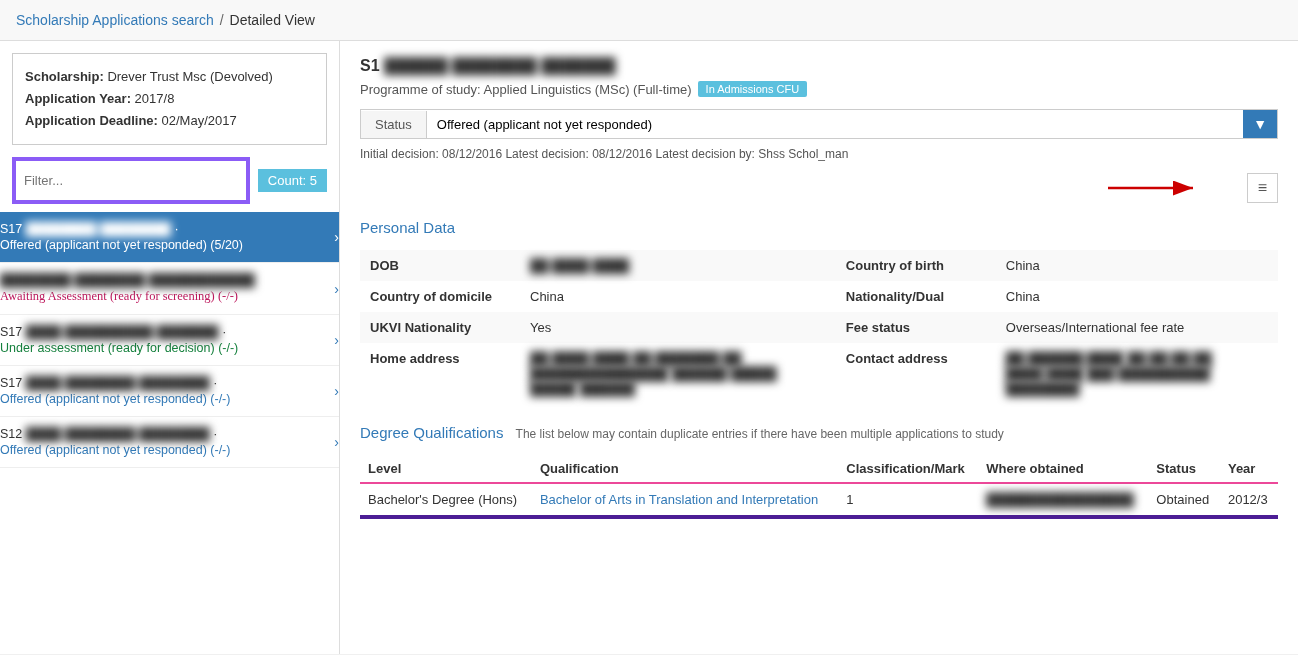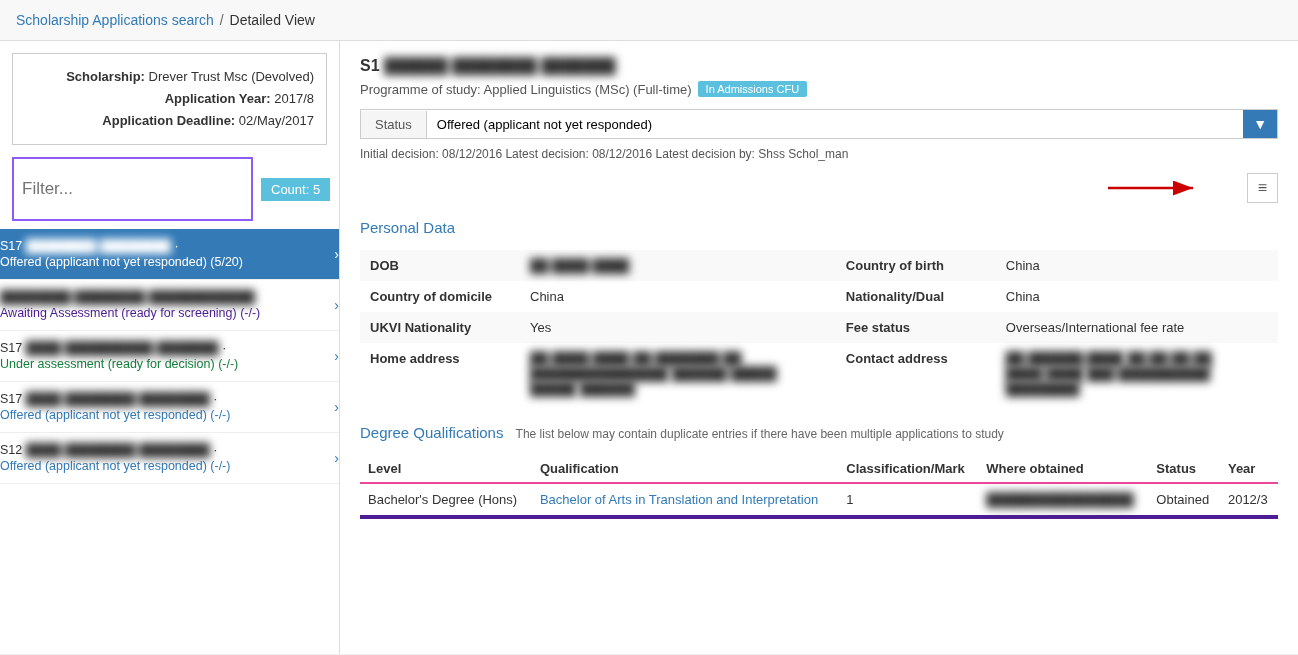--- a/index.html
+++ b/index.html
@@ -36,35 +36,34 @@
       overflow: hidden;
     }
 
     .info-box {
       border: 1px solid #ccc;
       margin: 12px;
       padding: 12px;
       background: #fff;
       font-size: 13px;
       line-height: 1.7;
-      text-align: right;
     }
     .info-box .label { font-weight: bold; }
 
     .filter-bar {
       display: flex;
       align-items: center;
       margin: 0 12px 8px 12px;
       gap: 8px;
     }
     .filter-input {
       flex: 1;
-      border: 2px solid #8b5cf6;
-      padding: 20px 8px;
-      font-size: 17px;
+      border: 4px solid #8b5cf6;
+      padding: 12px 8px;
+      font-size: 13px;
       color: #999;
       outline: none;
     }
     .count-badge {
       background: #5bc0de;
       color: #fff;
       padding: 4px 10px;
       font-size: 13px;
       white-space: nowrap;
     }
@@ -294,21 +293,21 @@
           <div class="app-status">Offered (applicant not yet responded) (5/20)</div>
         </div>
         <span class="chevron">›</span>
       </div>
 
       <div class="app-item">
         <div class="app-content">
           <div>
             <span class="blurred">████████ ████████ ████████████</span>
           </div>
-          <div class="app-status"><span style="color:#4c1d95;">Awaiting Assessment (ready for screening) (-/-)</span></div>
+          <div class="app-status"><span style="color:#be185d;font-family:Liberation Serif, serif;">Awaiting Assessment (ready for screening) (-/-)</span></div>
         </div>
         <span class="chevron">›</span>
       </div>
 
       <div class="app-item">
         <div class="app-content">
           <div>
             <span>S17</span>
             <span class="blurred">████ ██████████ ███████</span>
             <span> · </span>

